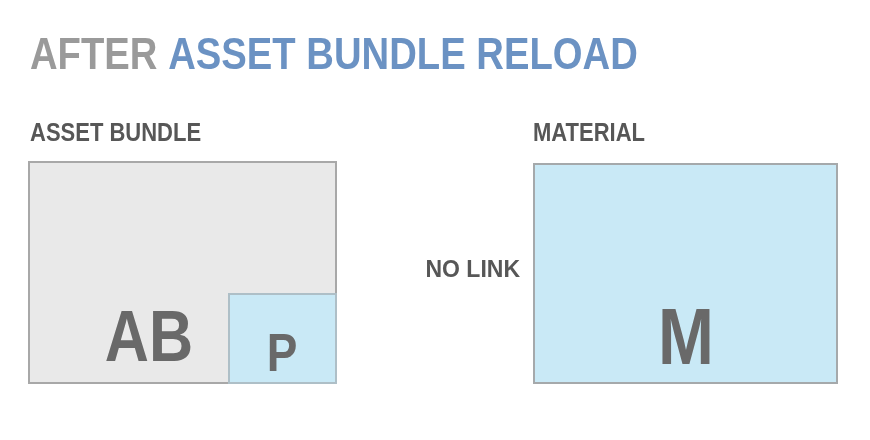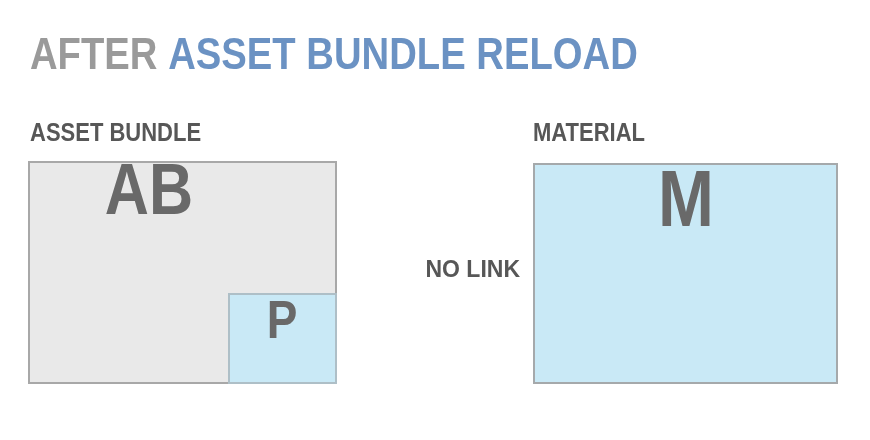--- a/index.html
+++ b/index.html
@@ -31,21 +31,21 @@
     font-size: 25px; line-height: 1; font-weight: bold;
     color: #575757; white-space: nowrap;
     transform: scaleX(0.88); transform-origin: left center;
   }
   #asset-bundle-label { left: 30px; }
   #material-label { left: 533px; }
 
   
   .box {
     position: absolute;
-    display: flex; align-items: flex-start; justify-content: center;
+    display: flex; align-items: flex-end; justify-content: center;
   }
   #asset-bundle-box {
     left: 28px; top: 161px; width: 309px; height: 223px;
     background: #e9e9e9; border: 2px solid #a8a8a8;
   }
   #p-box {
     left: 228px; top: 293px; width: 109px; height: 91px;
     background: #c9e9f6; border: 2px solid #aebfc7;
   }
   #material-box {

